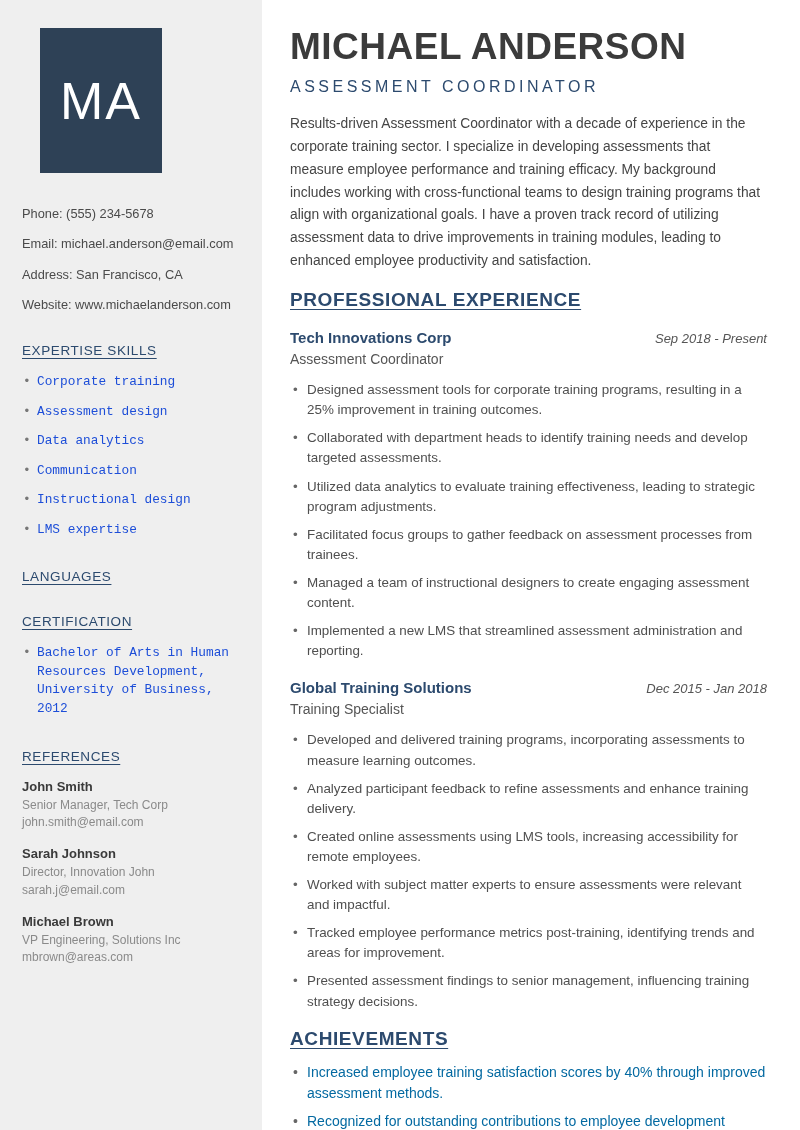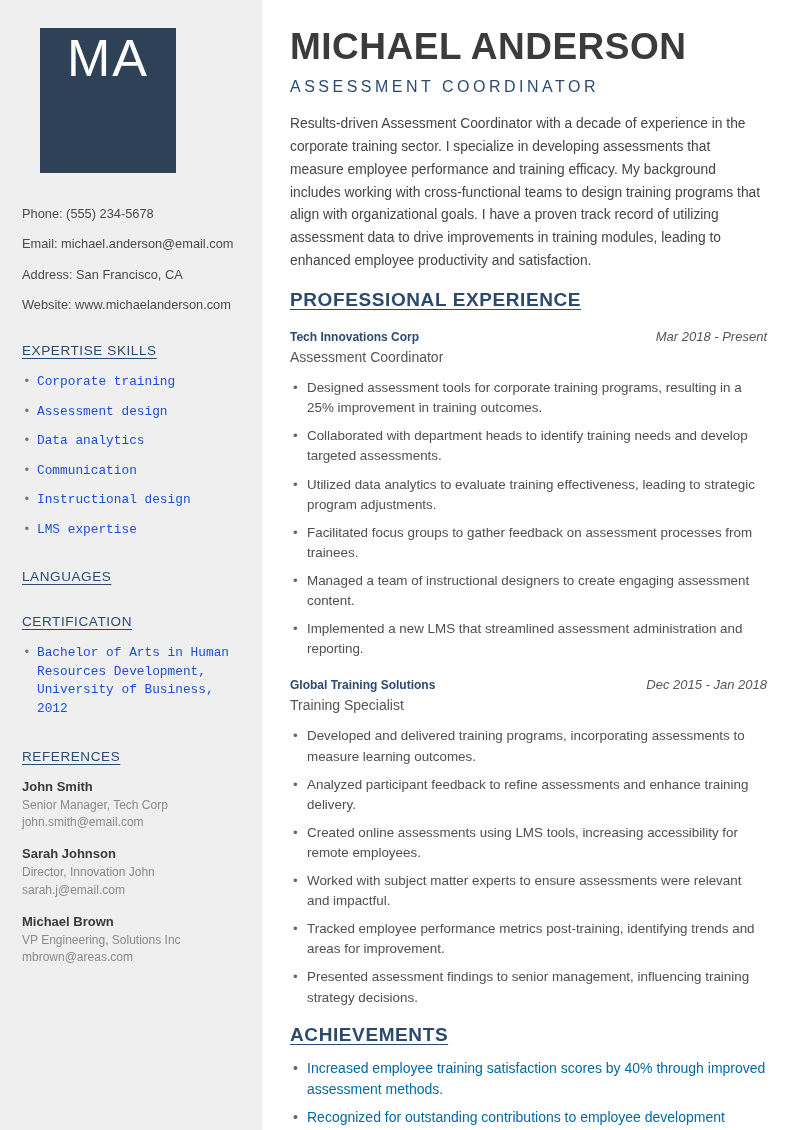--- a/index.html
+++ b/index.html
@@ -15,23 +15,23 @@
     color:#444;
   }
   .page{display:flex;width:800px;height:1130px;}
 
   
   .sidebar{
     width:262px;min-width:262px;background:var(--sidebar-bg,#efefef);
     padding:0 20px 24px 22px;
   }
   .monogram{
-    width:136px;height:145px;margin:28px 0 0 18px;
+    width:122px;height:145px;margin:28px 0 0 18px;
     background:var(--monogram-bg,#2e4156);
-    display:flex;justify-content:center;
+    display:flex;align-items:center;justify-content:center;
   }
   .monogram span{
     color:#fff;font-size:52px;letter-spacing:2px;font-weight:400;
   }
   .contact{margin-top:32px;}
   .contact p{font-size:12.8px;color:#4a4a4a;margin:0 0 13px;line-height:1.35;}
   .side-heading{
     font-size:13.5px;font-weight:400;color:var(--accent,#2c4a6e);
     letter-spacing:0.6px;text-decoration:underline;text-underline-offset:3px;
     margin:30px 0 15px;
@@ -59,21 +59,21 @@
   .summary{
     margin-top:17px;font-size:13.8px;line-height:1.66;color:#454545;
   }
   .main-heading{
     margin-top:16px;font-size:19px;font-weight:700;
     color:var(--accent,#2c4a6e);letter-spacing:0.6px;
     text-decoration:underline;text-underline-offset:3px;
   }
   .job{margin-top:18px;}
   .job-head{display:flex;justify-content:space-between;align-items:baseline;}
-  .company{font-size:12px;font-weight:700;color:var(--accent,#2c4a6e);}
+  .company{font-size:15px;font-weight:700;color:var(--accent,#2c4a6e);}
   .dates{font-size:13px;font-style:italic;color:#555;}
   .role{margin-top:5px;font-size:14px;color:#555;}
   ul.bullets{list-style:none;margin-top:13px;}
   ul.bullets li{
     position:relative;padding-left:17px;font-size:13.4px;color:#4f4f4f;
     line-height:1.5;margin-bottom:8px;
   }
   ul.bullets li::before{content:"•";position:absolute;left:3px;color:#666;}
   ul.bullets.small{margin-top:12px;}
   ul.bullets.small li{font-size:14px;color:#0369a1;margin-bottom:7px;}
@@ -149,21 +149,21 @@
     <div class="subtitle">ASSESSMENT COORDINATOR</div>
 
     <p class="summary">Results-driven Assessment Coordinator with a decade of experience in the corporate training sector. I specialize in developing assessments that measure employee performance and training efficacy. My background includes working with cross-functional teams to design training programs that align with organizational goals. I have a proven track record of utilizing assessment data to drive improvements in training modules, leading to enhanced employee productivity and satisfaction.</p>
 
     <section>
       <h2 class="main-heading">PROFESSIONAL EXPERIENCE</h2>
 
       <article class="job">
         <div class="job-head">
           <span class="company">Tech Innovations Corp</span>
-          <span class="dates">Mar 2018 - Present</span>
+          <span class="dates">Sep 2018 - Present</span>
         </div>
         <div class="role">Assessment Coordinator</div>
         <ul class="bullets">
           <li>Designed assessment tools for corporate training programs, resulting in a 25% improvement in training outcomes.</li>
           <li>Collaborated with department heads to identify training needs and develop targeted assessments.</li>
           <li>Utilized data analytics to evaluate training effectiveness, leading to strategic program adjustments.</li>
           <li>Facilitated focus groups to gather feedback on assessment processes from trainees.</li>
           <li>Managed a team of instructional designers to create engaging assessment content.</li>
           <li>Implemented a new LMS that streamlined assessment administration and reporting.</li>
         </ul>

